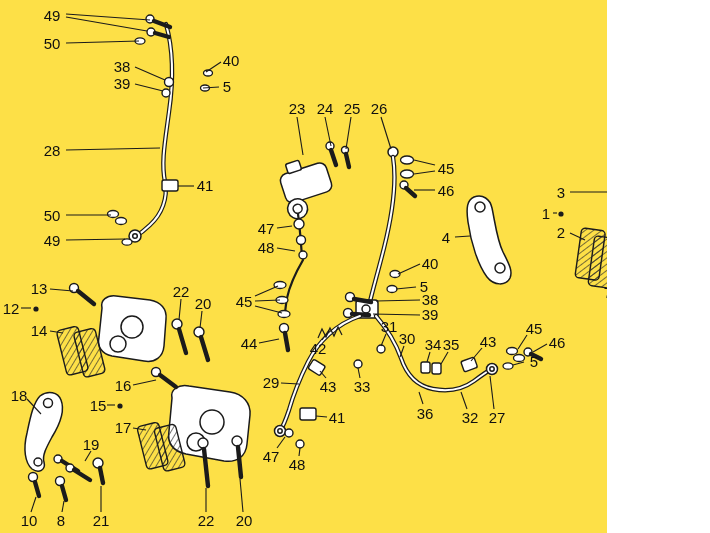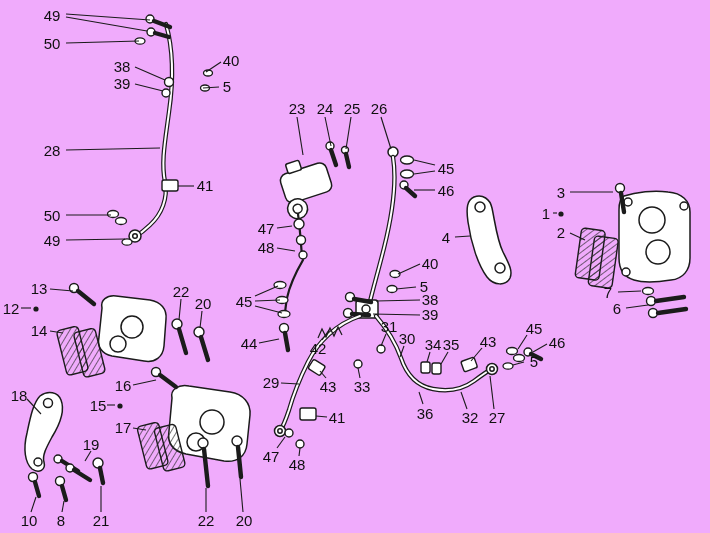--- a/index.html
+++ b/index.html
@@ -1,16 +1,16 @@
 <!DOCTYPE html>
 <html><head>
 <meta charset="utf-8">
 <style>
   html,body{margin:0;padding:0;background:#ffffff;}
-  #stage{position:relative;width:710px;height:533px;background:#f0abfc;overflow:hidden;}
+  #stage{position:relative;width:607px;height:533px;background:#fde047;overflow:hidden;}
   svg{display:block;font-family:"Liberation Sans",sans-serif;}
   .hose-outer{stroke:#1b1b1b;stroke-width:4.4;fill:none;stroke-linecap:round;}
   .hose-inner{stroke:#ffffff;stroke-width:2.0;fill:none;stroke-linecap:round;}
   .thinhose{stroke:#1b1b1b;stroke-width:2.2;fill:none;stroke-linecap:round;}
   .part{fill:#ffffff;stroke:#1b1b1b;stroke-width:1.5;}
   .pad{fill:url(#hatch);stroke:#1b1b1b;stroke-width:1.4;}
   .shaft{stroke:#1b1b1b;stroke-width:4.4;stroke-linecap:round;}
   .head{fill:#ffffff;stroke:#1b1b1b;stroke-width:1.4;}
   .washer{fill:#ffffff;stroke:#1b1b1b;stroke-width:1.3;}
   .nut{fill:#ffffff;stroke:#1b1b1b;stroke-width:1.4;}

